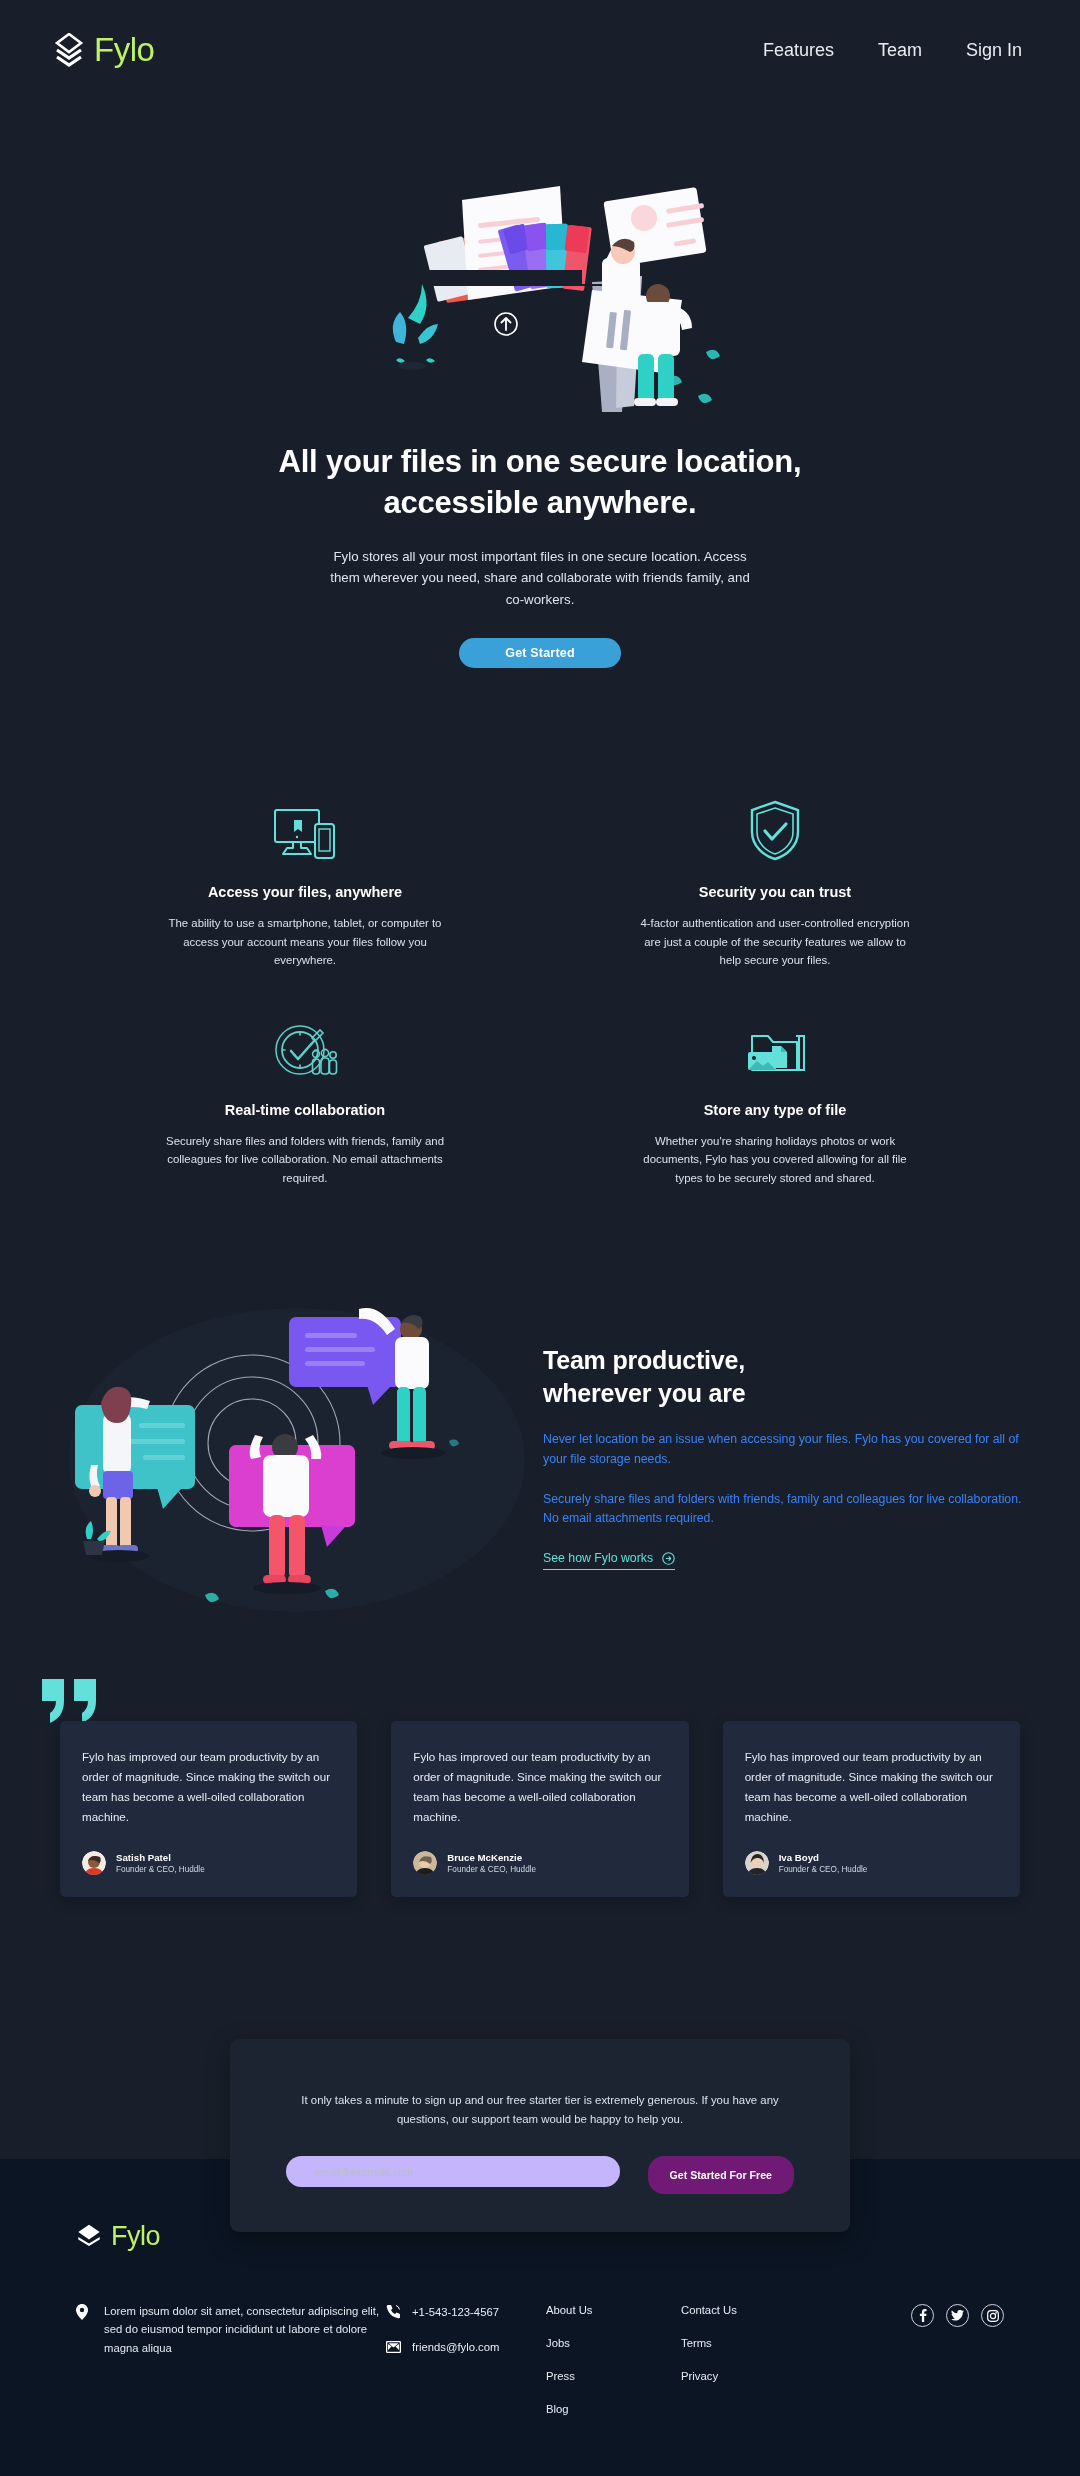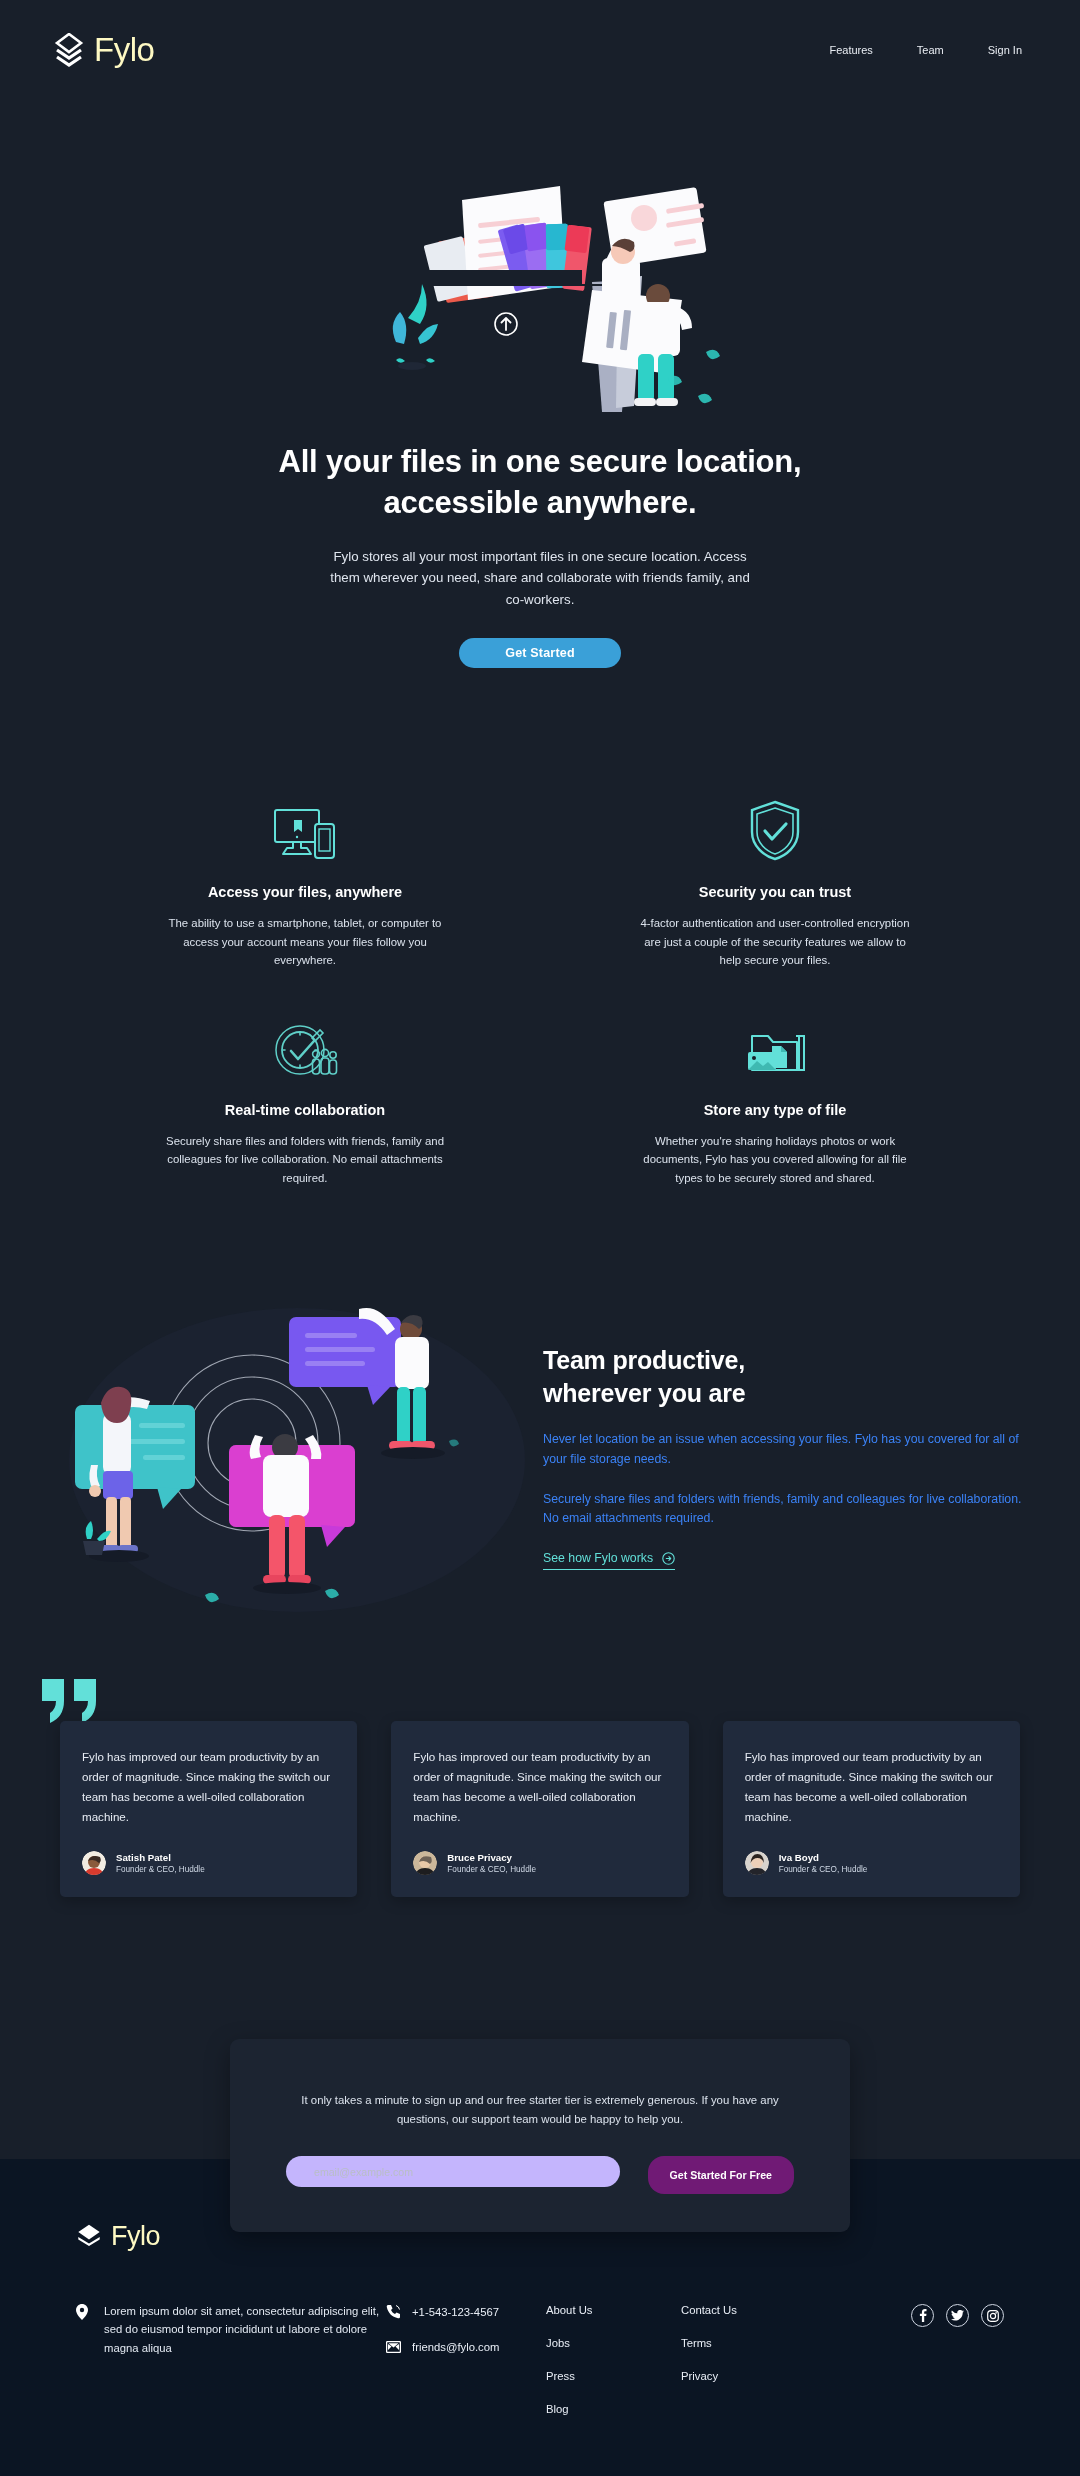--- a/index.html
+++ b/index.html
@@ -12,23 +12,23 @@
     min-height:2476px;
     overflow-x:hidden;
   }
   .page { position:relative; width:1080px; min-height:2476px; background:#181f2a; }
 
   
   .nav { height:100px; display:flex; align-items:center; justify-content:space-between;
          padding:0 58px 0 54px; }
   .brand { display:flex; align-items:center; gap:10px; }
   .brand-mark { width:30px; height:34px; flex:none; }
-  .brand-name { font-size:33px; font-weight:400; letter-spacing:-0.5px; color:#fef9c3; }
+  .brand-name { font-size:33px; font-weight:400; letter-spacing:-0.5px; color:#bef264; }
   .nav-links { display:flex; align-items:center; gap:44px; }
-  .nav-link { font-size:11px; color:#e9edf3; text-decoration:none; }
+  .nav-link { font-size:18px; color:#e9edf3; text-decoration:none; }
 
   
   .hero { text-align:center; padding:0 0 6px; }
   .hero-illu { width:620px; height:320px; margin:0 auto; display:block; position:relative; }
   .hero-title { font-size:31px; line-height:1.32; font-weight:700; letter-spacing:-0.2px;
                 margin:22px auto 0; max-width:540px; }
   .hero-sub { font-size:13.3px; line-height:1.62; color:#dfe5ee; margin:22px auto 0;
               max-width:430px; font-weight:400; }
   .btn-primary {
     display:inline-block; margin-top:28px; background:#3aa0d8; color:#fff;
@@ -411,21 +411,21 @@
       <div class="tperson">
         <span class="avatar">
           <svg width="24" height="24" viewBox="0 0 24 24">
             <circle cx="12" cy="12" r="12" fill="#cbb79a"></circle>
             <path d="M12 17 c6 0 9 3 9 7 H3 c0 -4 3 -7 9 -7z" fill="#1d1d1f"></path>
             <circle cx="12" cy="11" r="6" fill="#e8c9a8"></circle>
             <path d="M6 11 q2 -8 12 -5 q2 5 -1 7 q-5 -5 -11 -2z" fill="#6e6256"></path>
           </svg>
         </span>
         <span>
-          <span class="tname" style="display:block">Bruce Privacy</span>
+          <span class="tname" style="display:block">Bruce McKenzie</span>
           <span class="trole" style="display:block">Founder &amp; CEO, Huddle</span>
         </span>
       </div>
     </div>
 
     <div class="tcard">
       <div class="tcard-text">Fylo has improved our team productivity by an order of magnitude. Since making the switch our team has become a well-oiled collaboration machine.</div>
       <div class="tperson">
         <span class="avatar">
           <svg width="24" height="24" viewBox="0 0 24 24">

